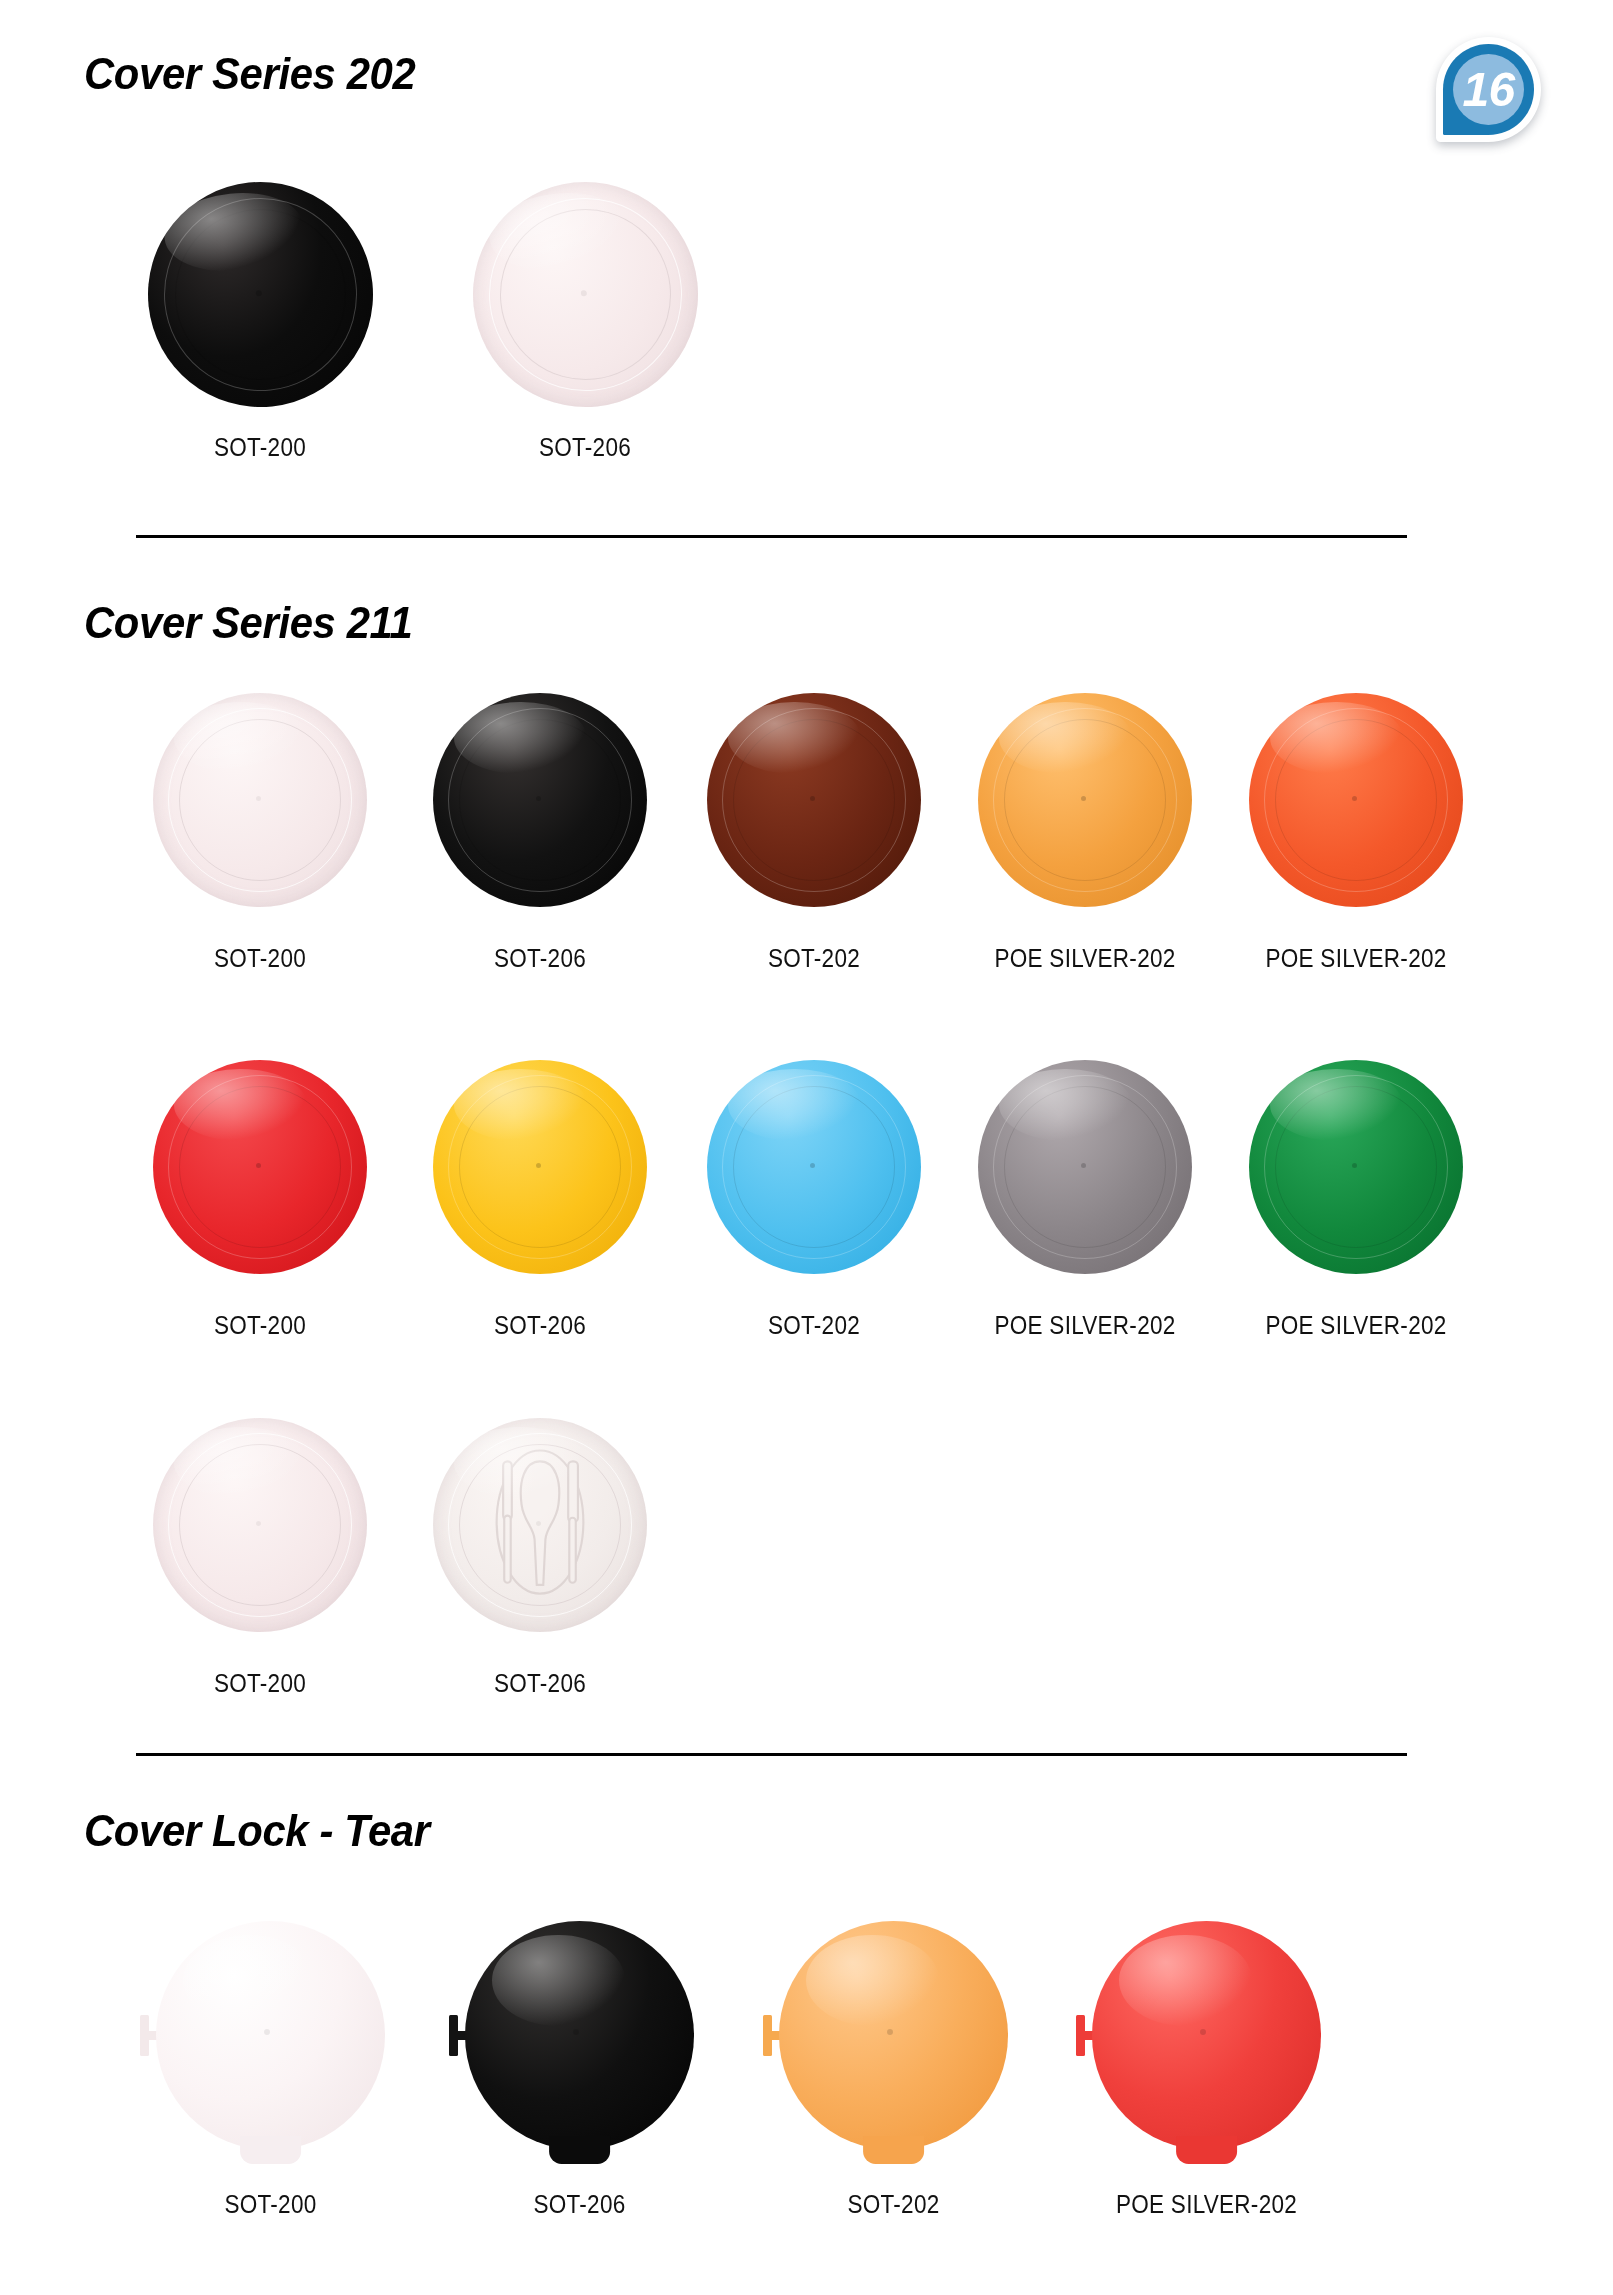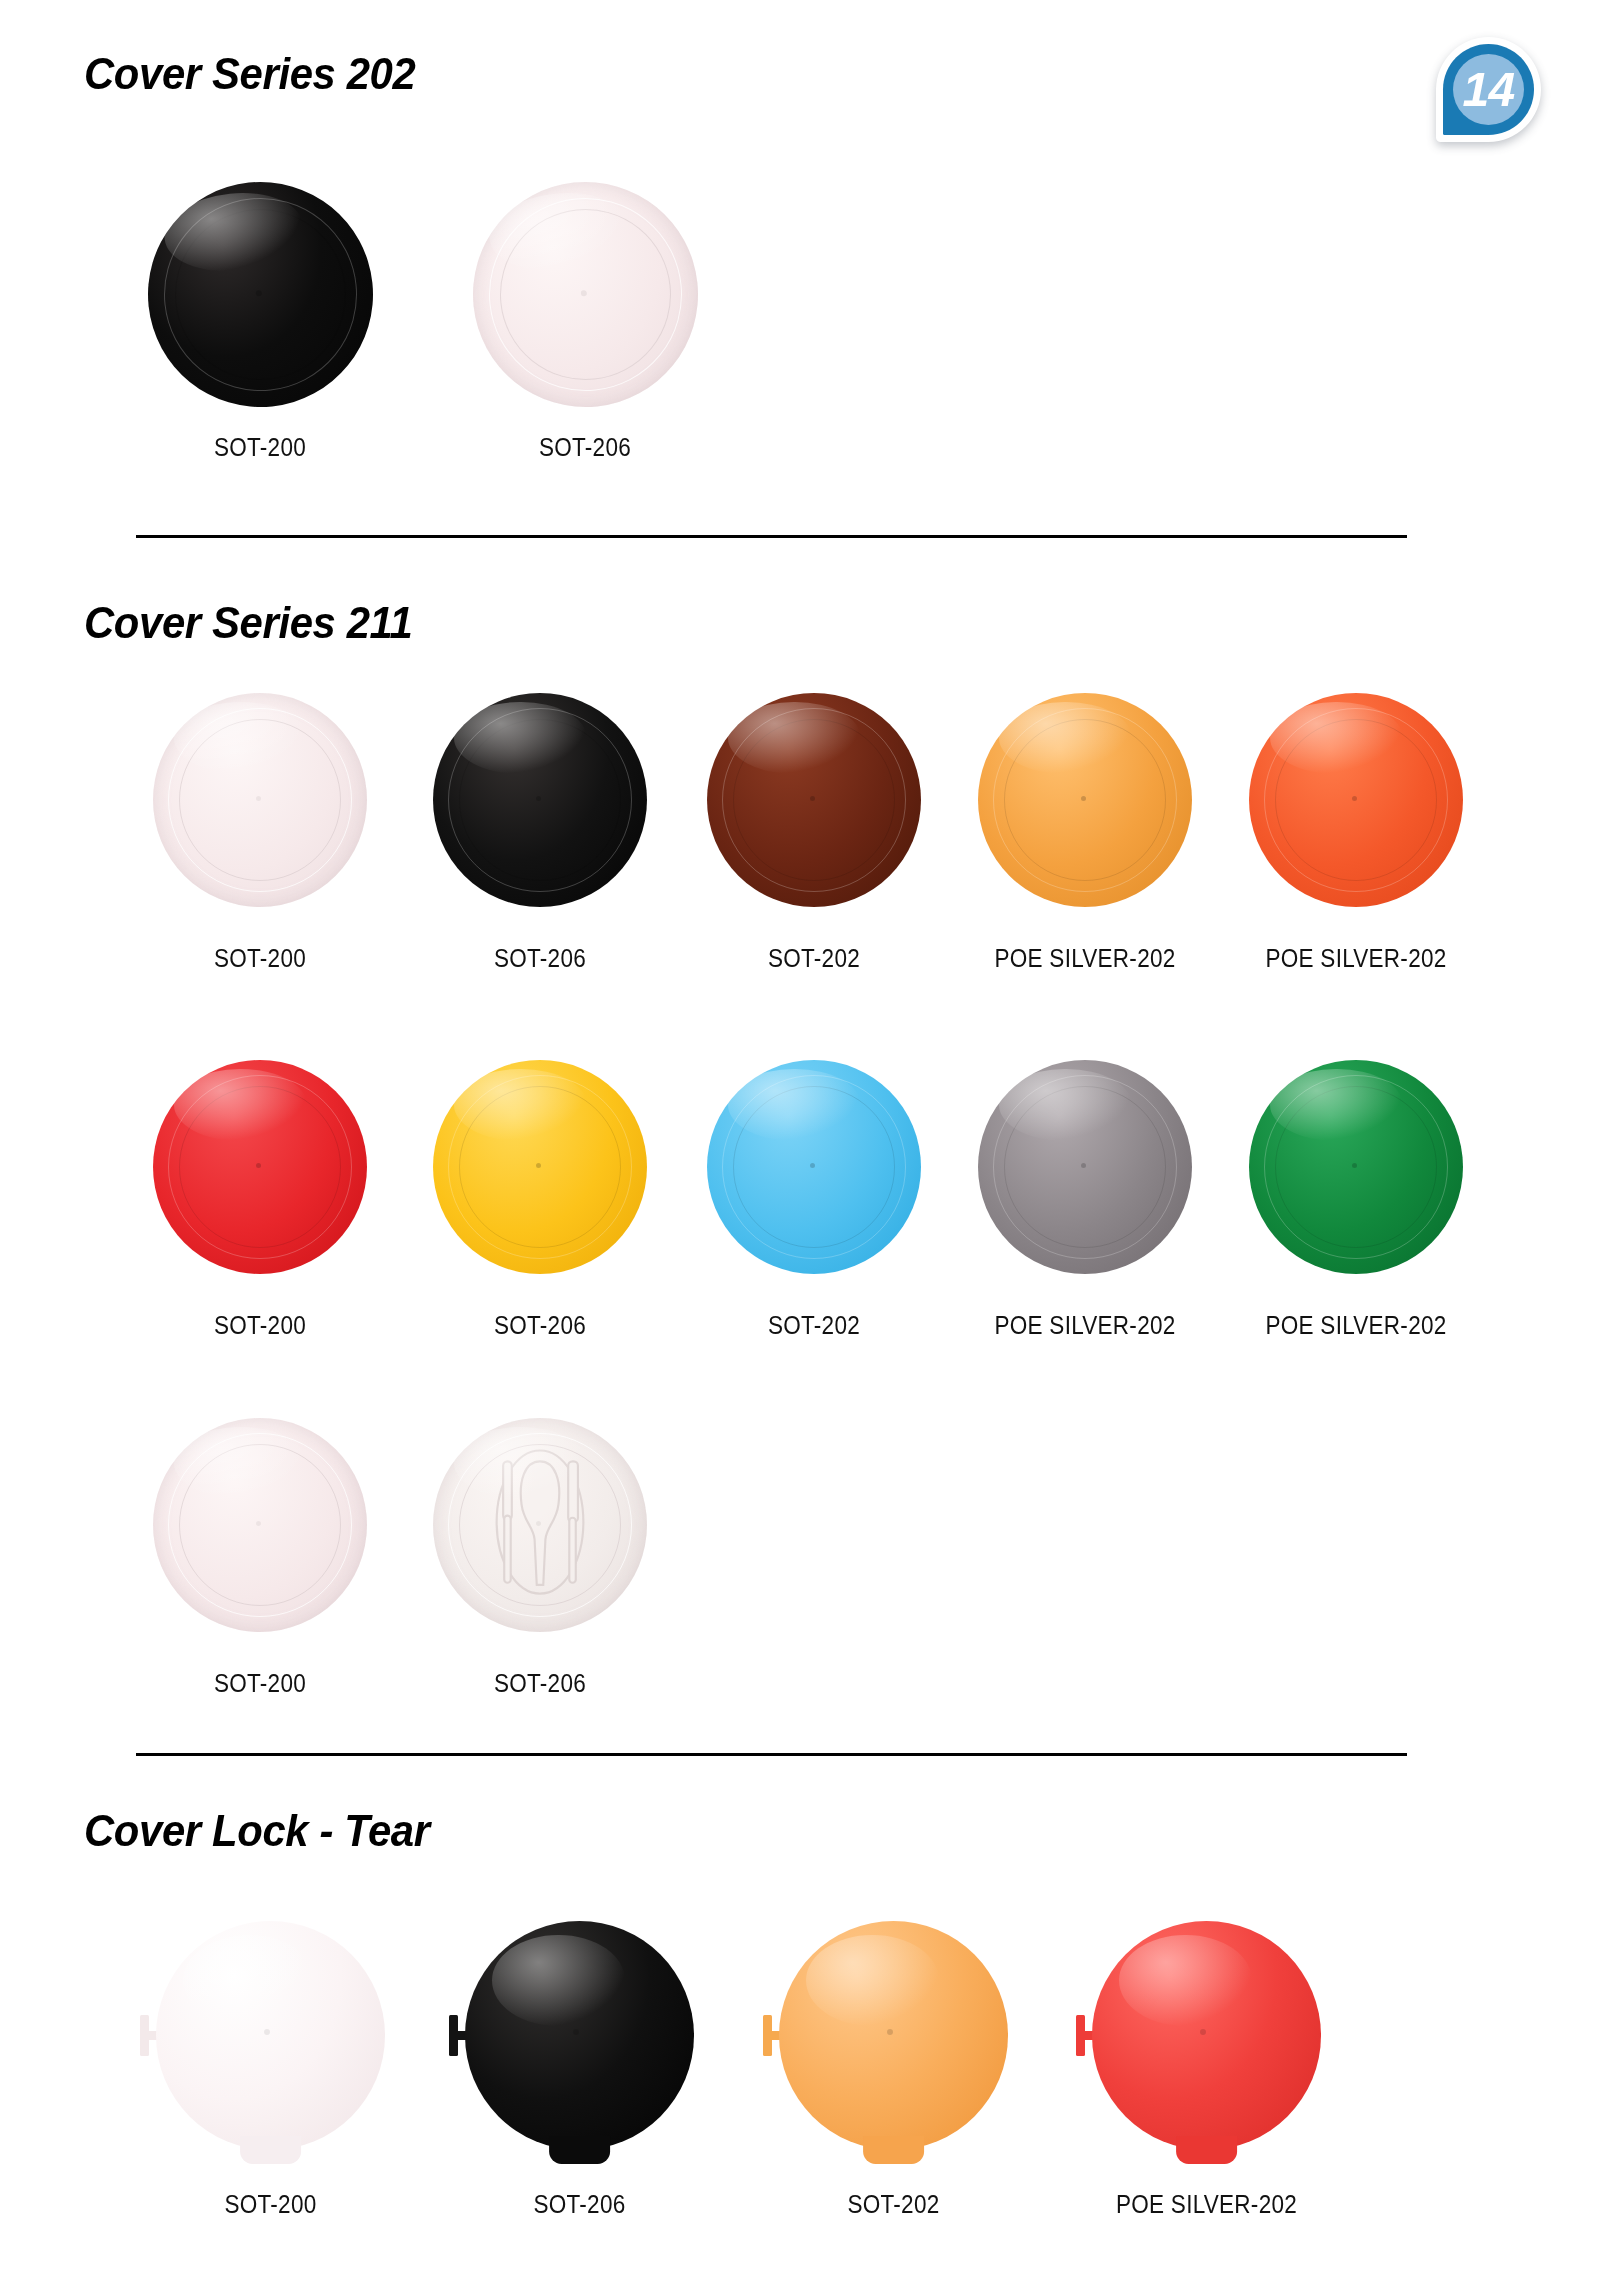--- a/index.html
+++ b/index.html
@@ -204,21 +204,21 @@
     background: rgba(0,0,0,.14);
   }
 </style>
 </head>
 <body>
 
 <div class="page-badge">
   <div class="badge-shell"></div>
   <div class="badge-ring"></div>
   <div class="badge-face">
-    <span class="badge-num">14</span>
+    <span class="badge-num">16</span>
   </div>
 </div>
 
 <h2 class="section-title" style="left:84px; top:48px;">Cover Series 202</h2>
 
 <div class="product" style="left:132px; top:182px; width:256px;">
   <div class="lid-wrap" style="width:225px; height:225px;">
     <div class="lid" style="transform:rotate(-6deg);">
       <div class="rim" style="background:radial-gradient(ellipse at 36% 26%, #2e2a2a 0%, #0d0d0d 48%, #050505 100%);"></div>
       <div class="inner-ring"></div>

